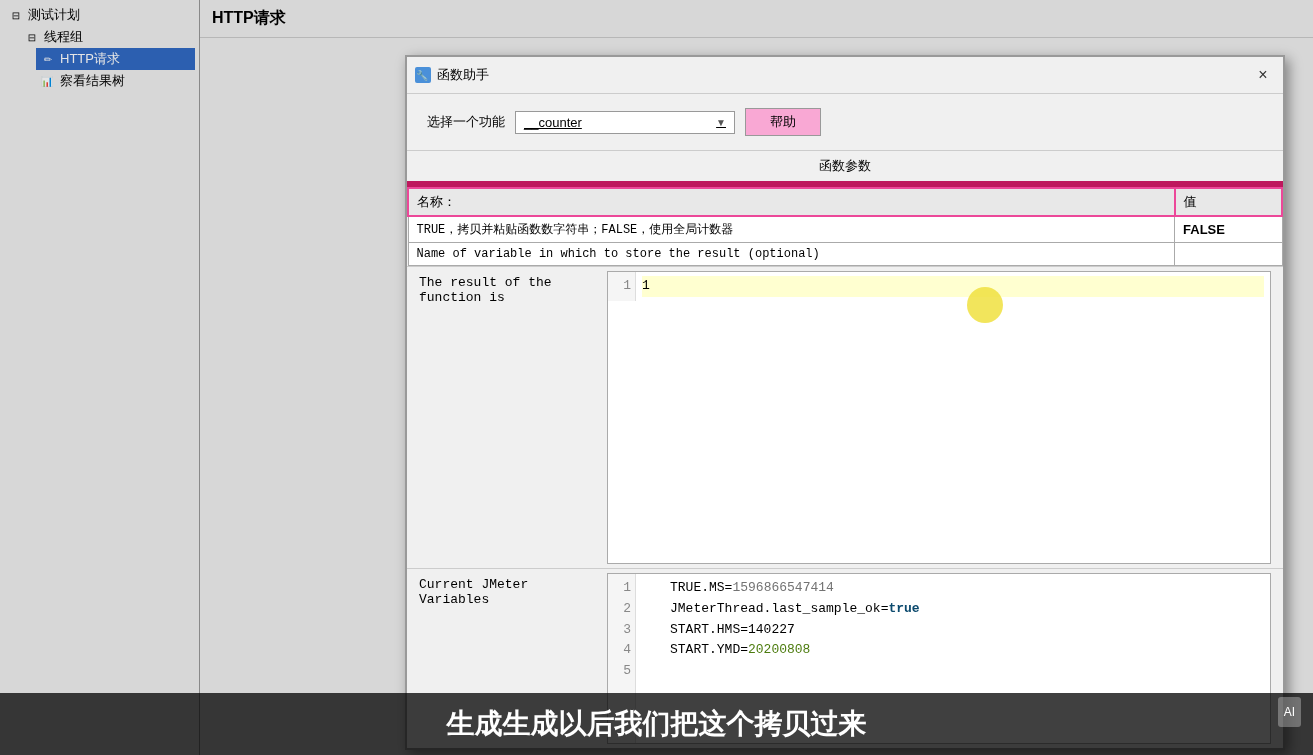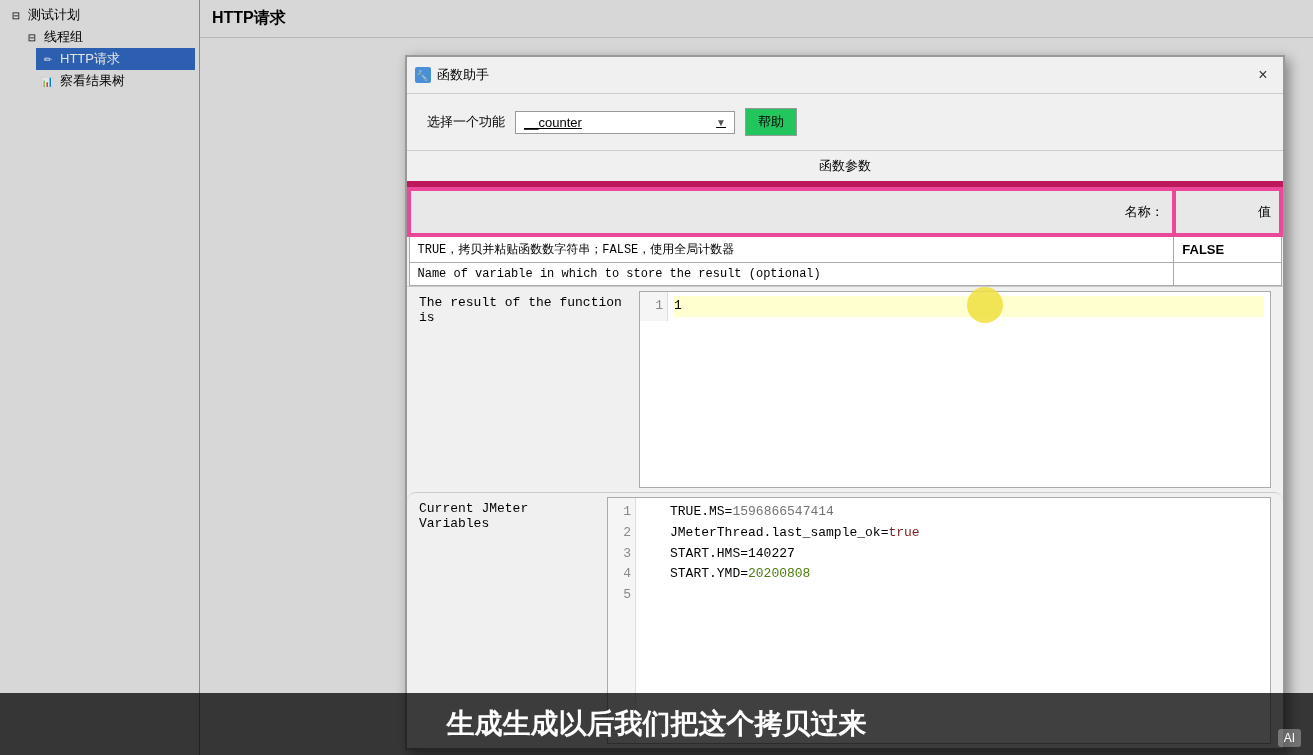--- a/index.html
+++ b/index.html
@@ -162,22 +162,22 @@
     }
     .function-select-text {
       flex: 1;
     }
     .function-select-arrow {
       margin-left: 8px;
       font-size: 10px;
       color: #555;
     }
     .help-btn {
-      padding: 4px 12px;
-      background: #22c55e;
+      padding: 4px 24px;
+      background: #f9a8d4;
       border: 1px solid #999;
       cursor: pointer;
       font-size: 13px;
     }
 
     
     .params-section {
       flex-shrink: 0;
     }
     .params-title {
@@ -190,23 +190,23 @@
     }
 
     
     .params-table {
       width: 100%;
       border-collapse: collapse;
       font-size: 13px;
     }
     .params-table th {
       background: #e8e8e8;
-      border: 4px solid #ec4899;
-      padding: 12px 8px;
-      text-align: right;
+      border: 2px solid #ec4899;
+      padding: 4px 8px;
+      text-align: left;
       font-weight: normal;
     }
     .params-table td {
       border: 1px solid #aaa;
       padding: 4px 8px;
       background: white;
     }
     .params-table td.name-col {
       font-family: 'Courier New', monospace;
       font-size: 12px;
@@ -275,21 +275,21 @@
     }
 
     .result-row {
       display: flex;
       flex: 1;
       min-height: 0;
       border-top: 1px solid #ccc;
     }
 
     .result-label {
-      width: 232px;
+      width: 200px;
       flex-shrink: 0;
       display: flex;
       align-items: flex-start;
       justify-content: flex-end;
       padding: 8px 12px;
       font-size: 13px;
       font-family: 'Courier New', monospace;
     }
 
     .result-editor {
@@ -333,24 +333,23 @@
       background: #ffffd0;
       display: block;
     }
     .line-normal {
       display: block;
     }
 
     
     .vars-row {
       display: flex;
-      height: 256px;
+      height: 180px;
       border-top: 1px solid #ccc;
       flex-shrink: 0;
-      border-radius: 9px;
     }
 
     .vars-label {
       width: 200px;
       flex-shrink: 0;
       display: flex;
       align-items: flex-start;
       justify-content: flex-end;
       padding: 8px 12px;
       font-size: 13px;
@@ -386,24 +385,24 @@
       font-weight: bold;
       padding: 12px;
       z-index: 100;
       display: flex;
       align-items: center;
       justify-content: center;
     }
     .ai-badge {
       position: absolute;
       right: 12px;
-      bottom: 8px;
+      bottom: 28px;
       background: rgba(255,255,255,0.3);
       border-radius: 3px;
-      padding: 2px 6px;
+      padding: 8px 6px;
       font-size: 12px;
       font-weight: normal;
       color: white;
     }
   </style>
 </head>
 <body>
 
 <div class="sidebar">
   <div class="tree-item">
@@ -496,21 +495,21 @@
               <div style="display: flex; height: 100%;">
                 <div class="line-numbers">
                   <div>1</div>
                   <div>2</div>
                   <div>3</div>
                   <div>4</div>
                   <div>5</div>
                 </div>
                 <div class="code-content">
                   <span class="line-normal"><span>TRUE.MS=</span><span style="color: #737373;">1596866547414</span></span>
-                  <span class="line-normal"><span>JMeterThread.last_sample_ok=</span><span style="color: #7f1d1d;">true</span></span>
+                  <span class="line-normal"><span>JMeterThread.last_sample_ok=</span><span style="color: #0c4a6e; font-weight: bold;">true</span></span>
                   <span class="line-normal"><span>START.HMS=</span><span>140227</span></span>
                   <span class="line-normal"><span>START.YMD=</span><span style="color: #4d7c0f;">20200808</span></span>
                   <span class="line-highlight"></span>
                 </div>
               </div>
             </div>
         </div>
       </div>
     </div>
   </div>

